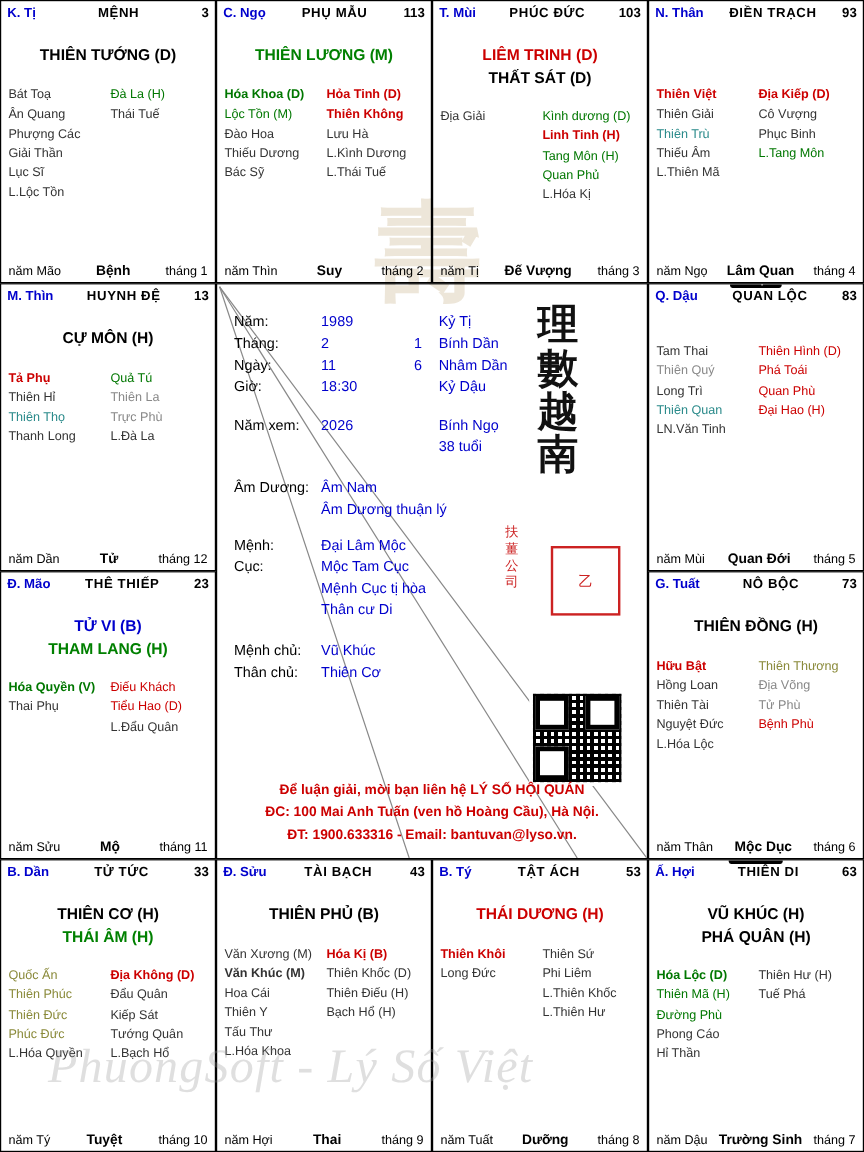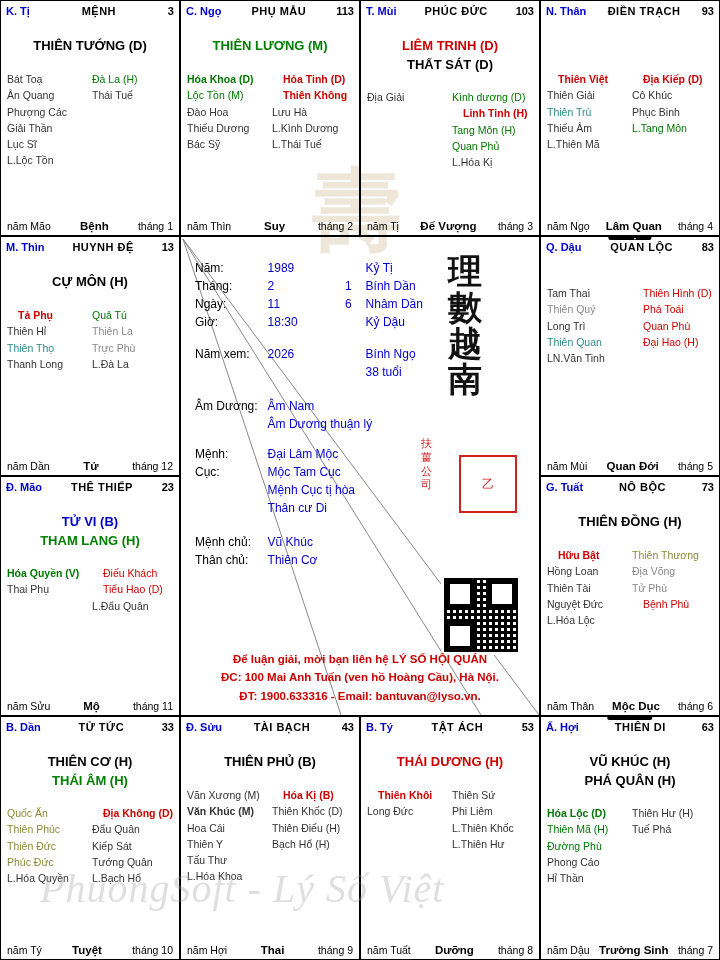--- a/index.html
+++ b/index.html
@@ -46,21 +46,21 @@
   .m-blue{color:#0000cc;font-weight:bold;font-size:13px;}
   .m-black{color:#000;font-weight:bold;font-size:13px;}
   .stars{
     position:absolute;left:0;right:0;top:70px;
     display:flex;
     padding:0 6px;
     box-sizing:border-box;
   }
   .scol{width:50%;line-height:1.55;font-size:10.5px;}
   .scol.right{padding-left:4px;}
-  .s-red{color:#cc0000;margin-left:11px;}
+  .s-red{color:#cc0000;}
   .s-green{color:#007700;}
   .s-gray{color:#888888;}
   .s-dark{color:#333333;}
   .s-olive{color:#8a8a3a;}
   .s-teal{color:#2a8a8a;}
   .bold{font-weight:bold;}
   .foot{
     position:absolute;left:0;right:0;bottom:3px;
     display:flex;justify-content:space-between;align-items:baseline;
     padding:0 6px;box-sizing:border-box;
@@ -250,21 +250,21 @@
     <div class="stars">
       <div class="scol">
         <div class="s-red bold">Thiên Việt</div>
         <div class="s-dark">Thiên Giải</div>
         <div class="s-teal">Thiên Trù</div>
         <div class="s-dark">Thiếu Âm</div>
         <div class="s-dark">L.Thiên Mã</div>
       </div>
       <div class="scol right">
         <div class="s-red bold">Địa Kiếp (D)</div>
-        <div class="s-dark">Cô Khúc</div>
+        <div class="s-dark">Cô Vượng</div>
         <div class="s-dark">Phục Binh</div>
         <div class="s-green">L.Tang Môn</div>
       </div>
     </div>
     <div class="foot">
       <span>năm Ngọ</span>
       <span class="mid">Lâm Quan</span>
       <span>tháng 4</span>
     </div>
   </div>

